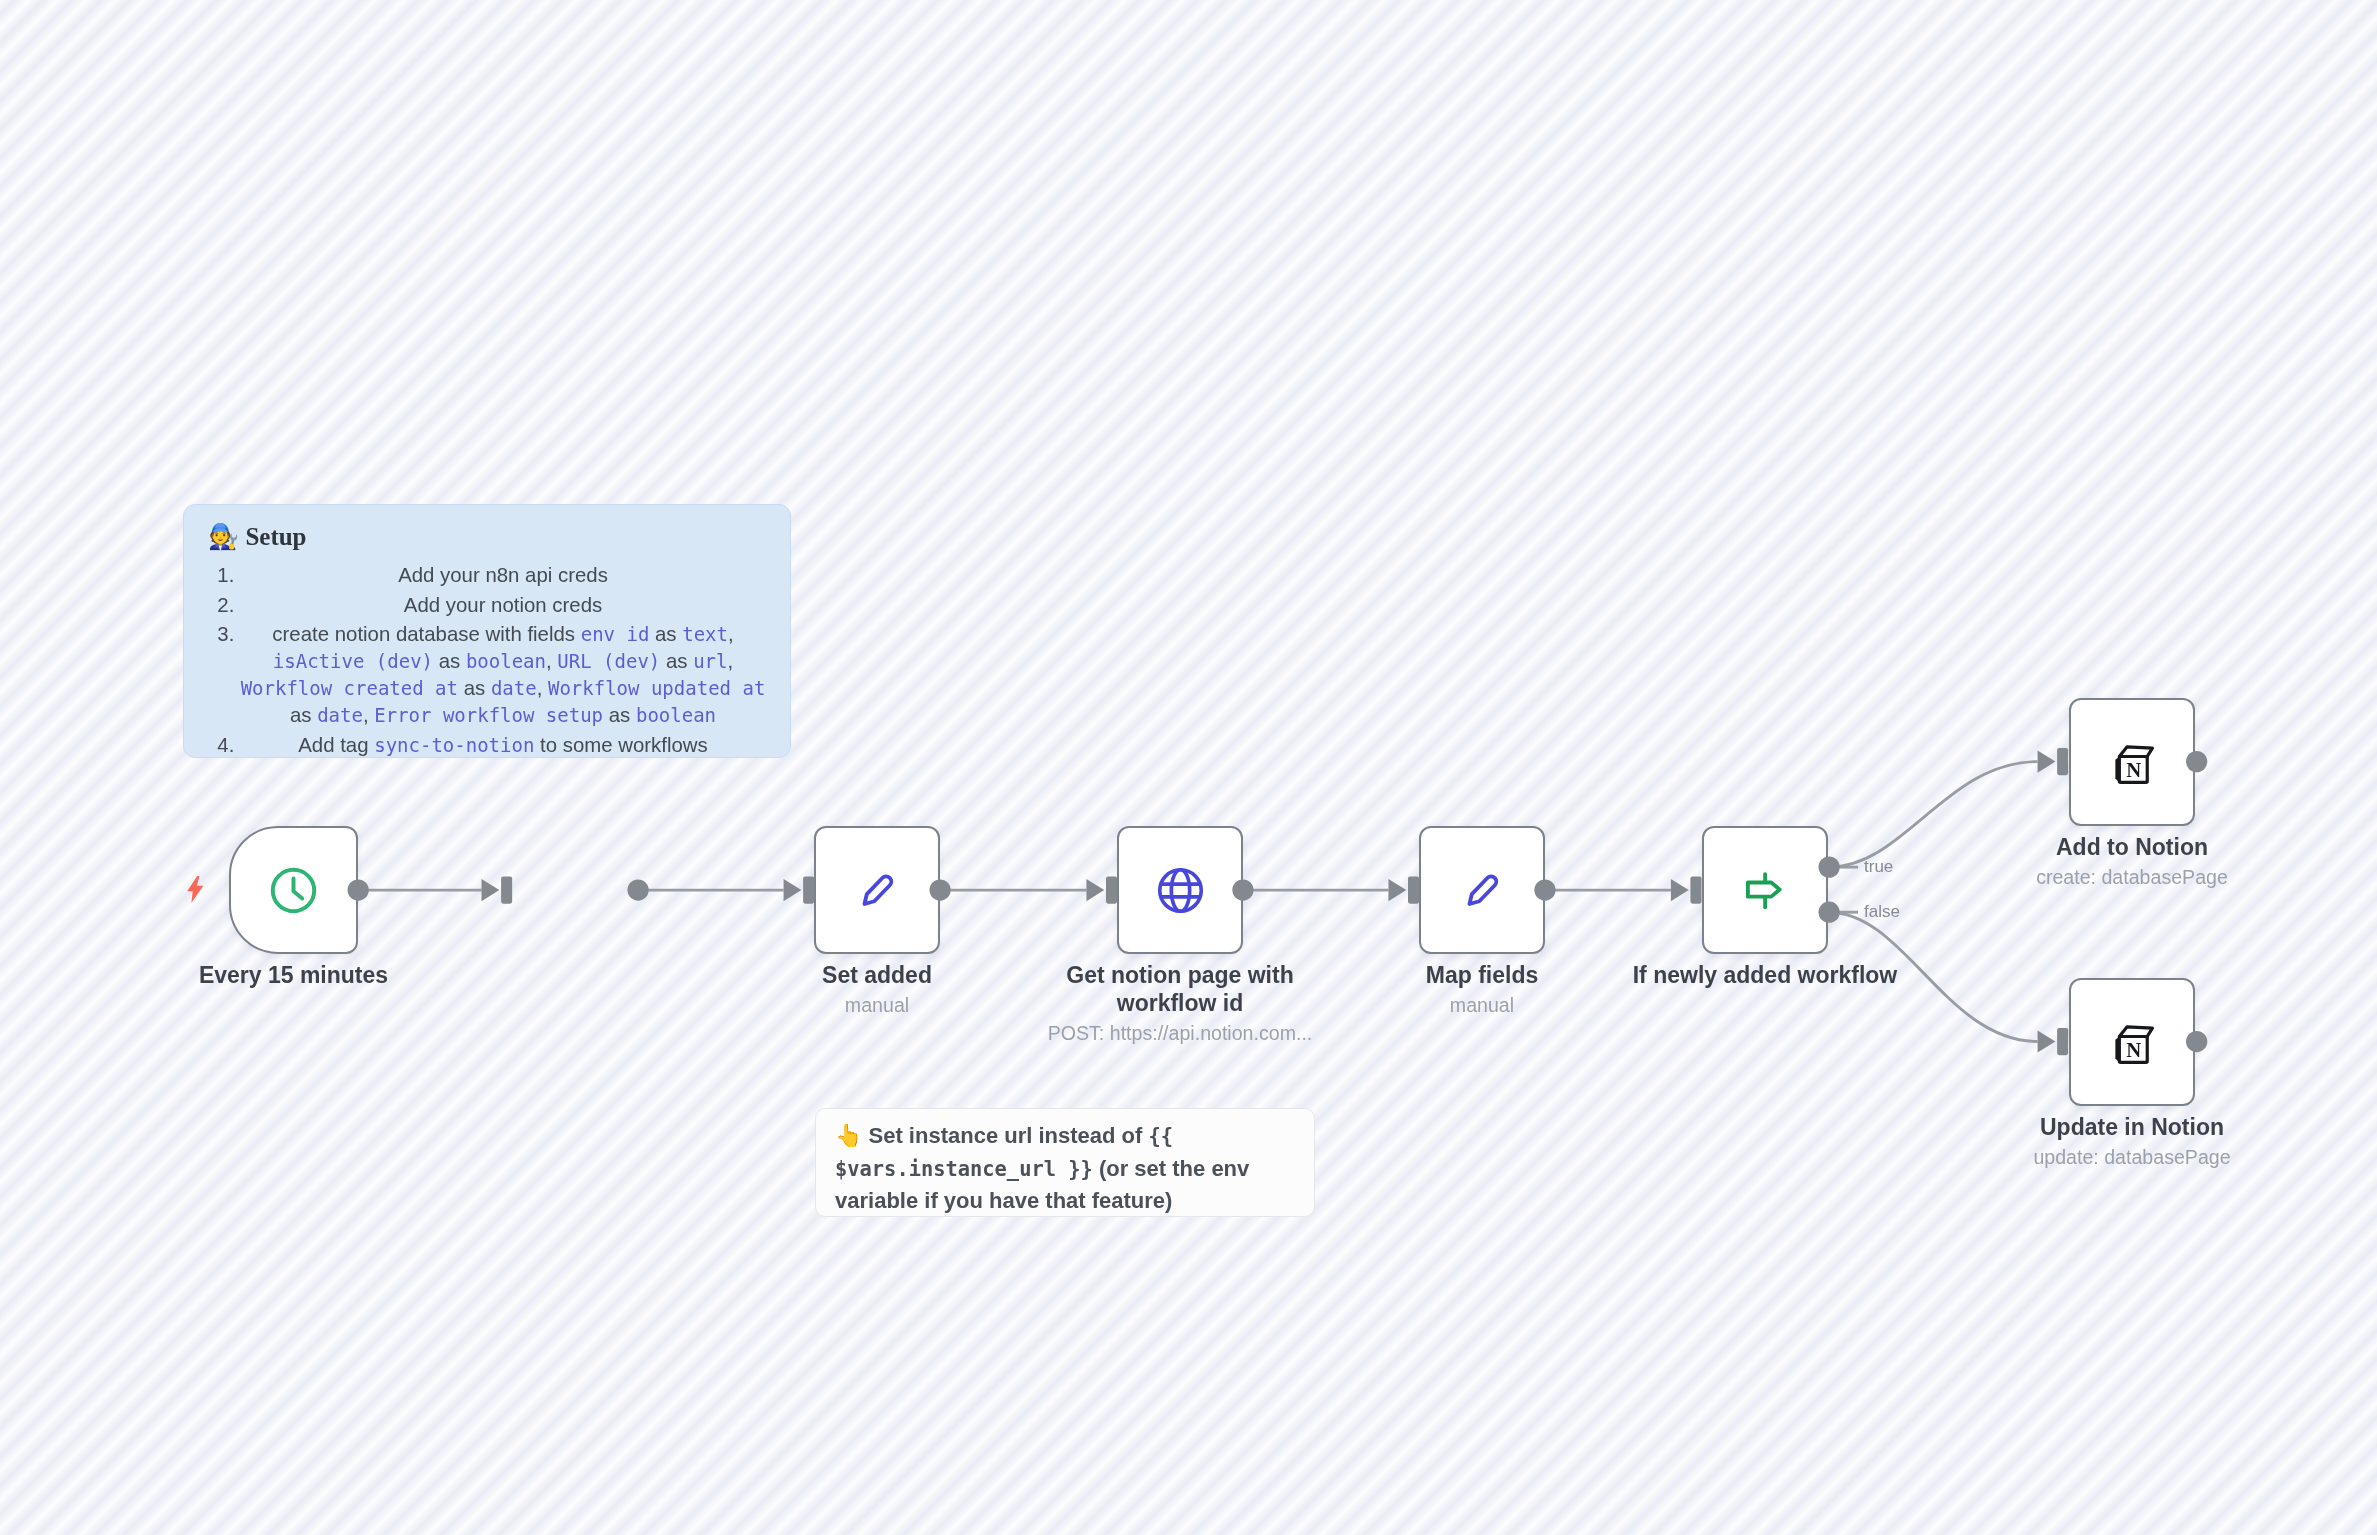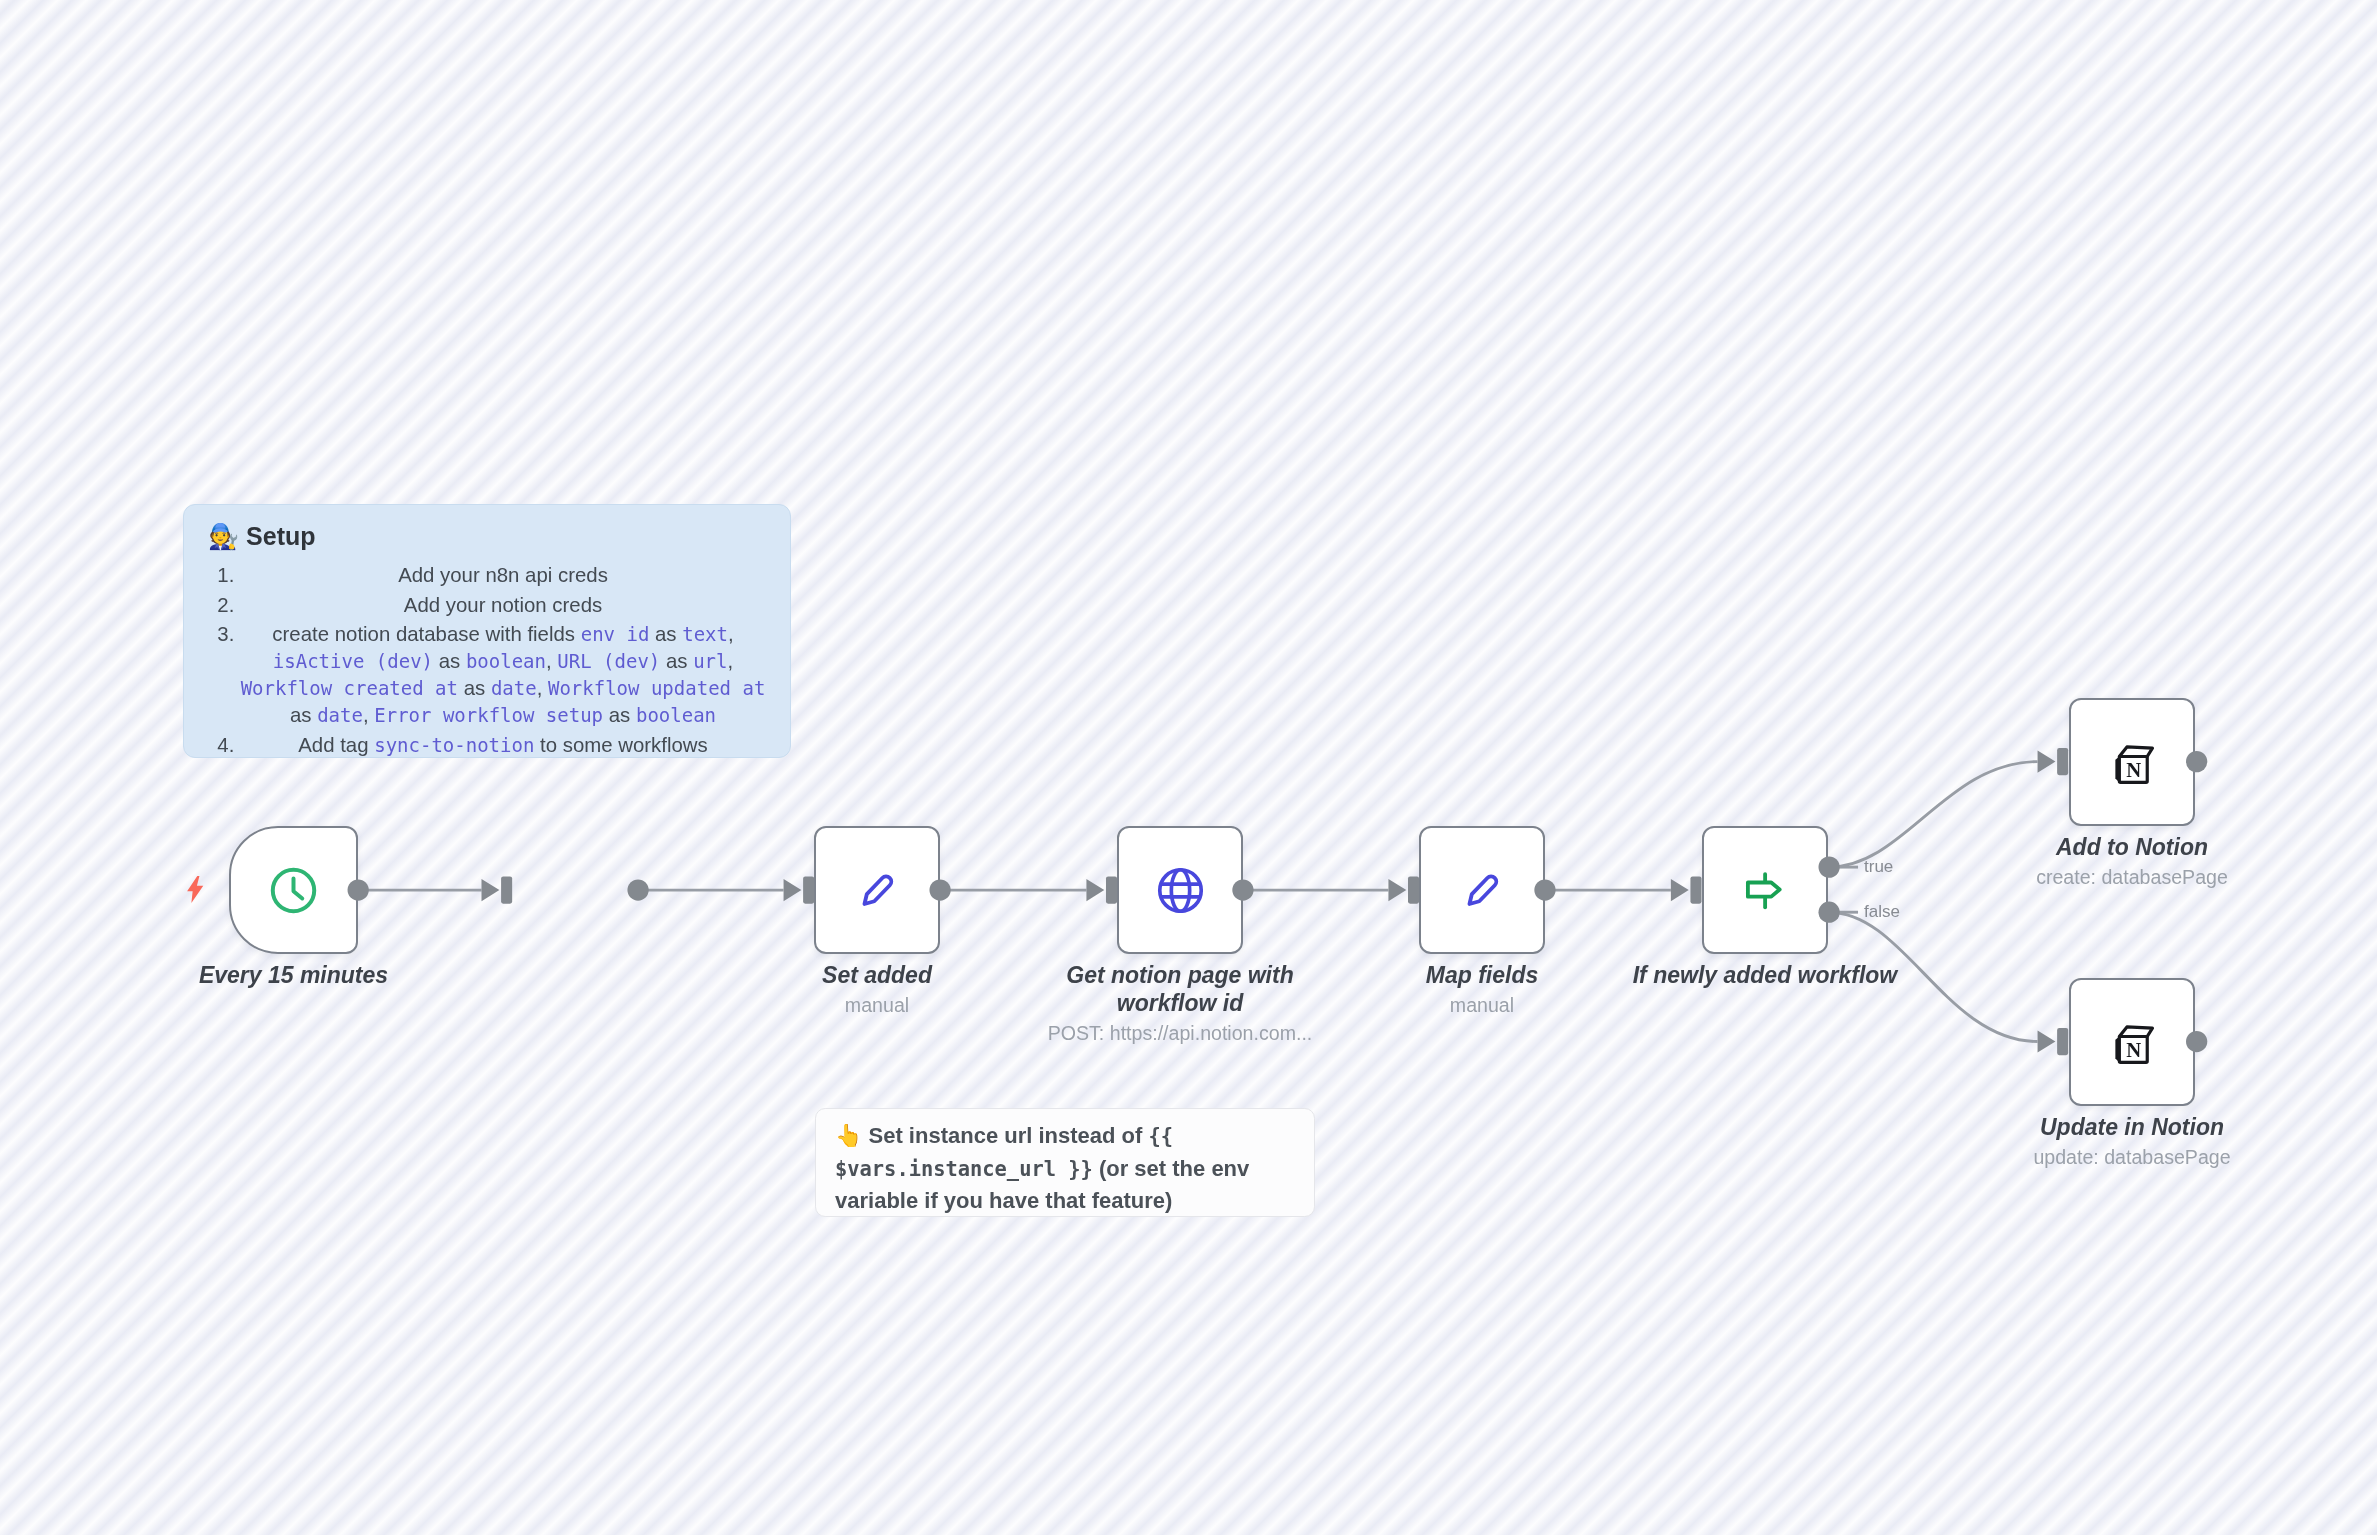--- a/index.html
+++ b/index.html
@@ -13,21 +13,21 @@
 
   
   .note{position:absolute;box-sizing:border-box;z-index:1;}
   .note-setup{
     left:183px;top:504px;width:608px;height:254px;
     background:var(--setup_note_bg);
     border:0.9px solid var(--setup_note_border);
     border-radius:12px;padding:10.2px 24px 17px;
     color:var(--note_text);
   }
-  .note-setup h3{margin:6.8px 0 11px;font-size:25px;line-height:29px;color:var(--setup_title_text);font-weight:700;}
+  .note-setup h3{margin:6.8px 0 11px;font-size:25px;line-height:29px;color:var(--setup_title_text);font-weight:700;font-family:Liberation Serif, serif;}
   .note-setup ol{margin:0;padding-left:32px;font-size:20.4px;line-height:27px;}
   .note-setup li{margin-bottom:2.6px;text-align:center;}
   .note-setup code{
     font-family:"DejaVu Sans Mono","Liberation Mono",monospace;
     color:var(--note_code);font-size:19px;
   }
   .note-instance{
     left:815px;top:1108px;width:500px;height:109px;
     background:var(--instance_note_bg);
     border:1.7px solid var(--instance_note_border);
@@ -49,21 +49,21 @@
     border-radius:12px;
     display:flex;align-items:center;justify-content:center;
     box-shadow:0 2.6px 6.8px rgba(70,80,100,.08);
   }
   .node.trigger{width:129px;border-radius:49px 12px 12px 49px;}
   .nicon{line-height:0;}
   .nlabel{
     position:absolute;top:calc(100% + 9.4px);left:50%;
     transform:translateX(-50%);text-align:center;
   }
-  .nlabel .t{font-size:23px;font-weight:600;line-height:28px;color:var(--label_text);white-space:nowrap;font-style:italic;}
+  .nlabel .t{font-size:23px;font-weight:600;line-height:28px;color:var(--label_text);white-space:nowrap;}
   .nlabel.wrap .t{white-space:normal;}
   .nlabel .s{font-size:19.6px;margin-top:5.1px;color:var(--sublabel_text);white-space:nowrap;font-weight:400;}
 
   
   .wires{position:absolute;left:0;top:0;z-index:3;pointer-events:none;}
   .bolt{position:absolute;z-index:2;}
   .branch-label{
     position:absolute;z-index:4;
     font-size:17px;line-height:20.4px;color:var(--branch_label_text);
   }

